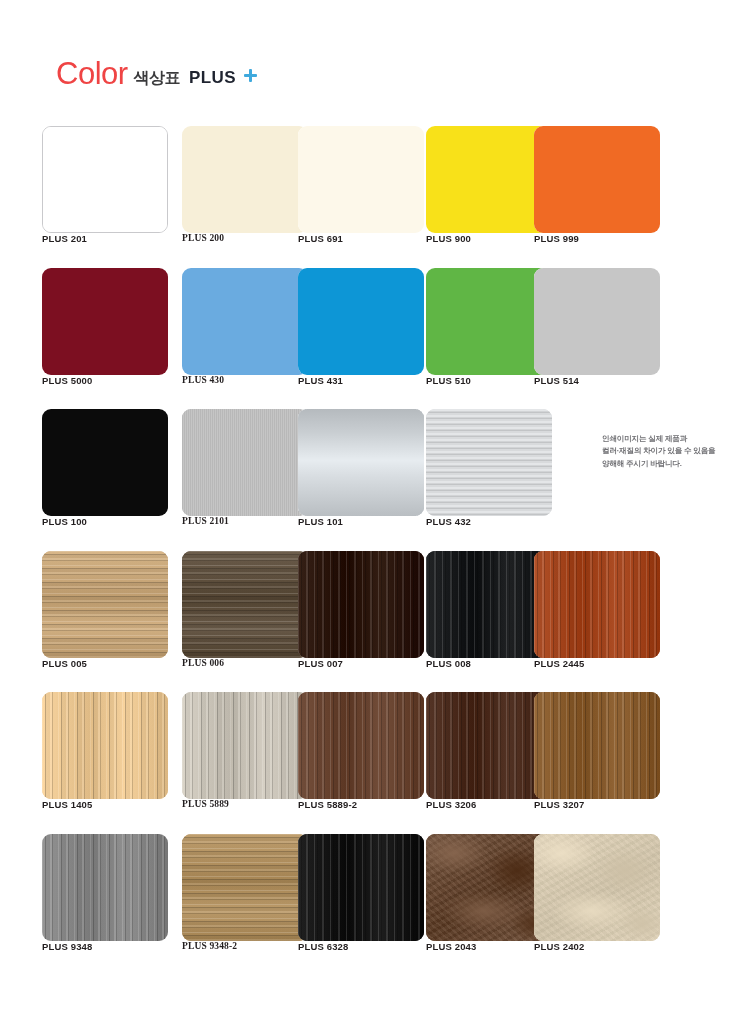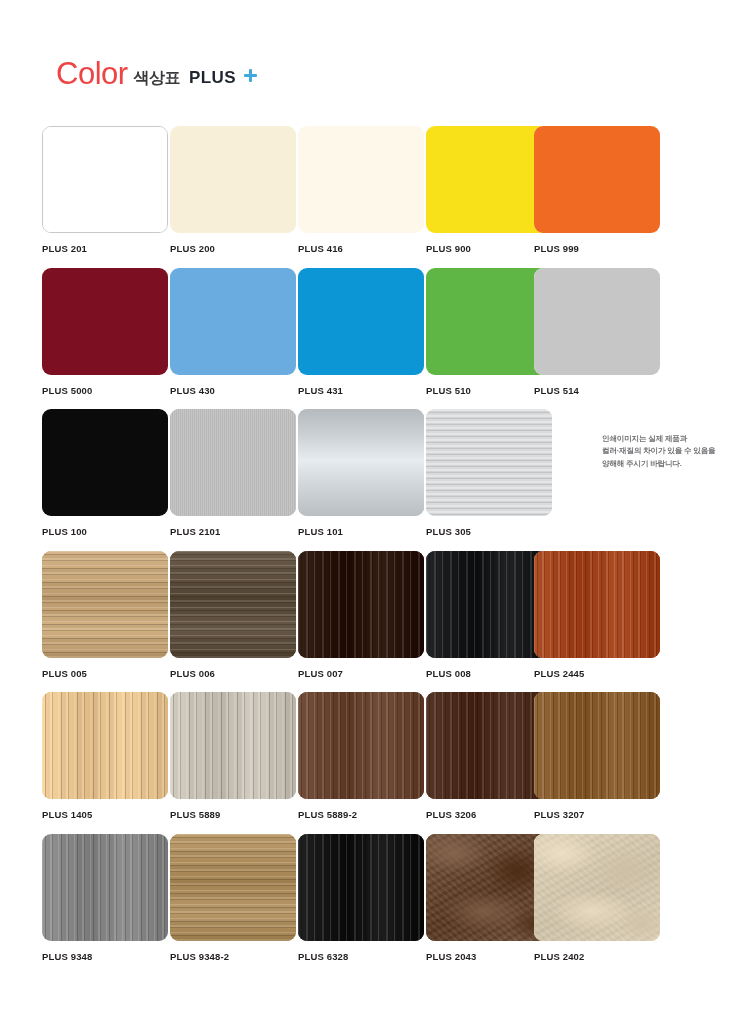--- a/index.html
+++ b/index.html
@@ -86,21 +86,21 @@
   .swatch-row {
     position: relative;
     height: 141.5px;
   }
   .swatch-cell {
     position: absolute;
     top: 0;
     width: 126px;
   }
   .swatch-cell.c0 { left: 0px; }
-  .swatch-cell.c1 { left: 128px; }
+  .swatch-cell.c1 { left: 140px; font-family: Liberation Serif, serif; }
   .swatch-cell.c2 { left: 256px; }
   .swatch-cell.c3 { left: 384px; }
   .swatch-cell.c4 { left: 492px; }
 
   .swatch-chip {
     width: 126px;
     height: 107px;
     border-radius: 9px;
     overflow: hidden;
     position: relative;
@@ -109,21 +109,20 @@
   .swatch-chip.outlined {
     border: 1px solid #c9c9cc;
     width: 124px;
     height: 105px;
   }
   .chip-texture {
     position: absolute;
     inset: 0;
   }
   .swatch-label {
-    margin-top: 10px;
     font-size: 9.5px;
     font-weight: 700;
     color: #231f20;
     letter-spacing: 0.15px;
     white-space: nowrap;
   }
 
   
   .note-block {
     position: absolute;
@@ -164,21 +163,21 @@
       <div class="swatch-cell c1">
         <div class="swatch-chip">
           <div class="chip-texture" style="background: rgb(247, 239, 216);"></div>
         </div>
         <div class="swatch-label">PLUS 200</div>
       </div>
       <div class="swatch-cell c2">
         <div class="swatch-chip">
           <div class="chip-texture" style="background: rgb(253, 248, 234);"></div>
         </div>
-        <div class="swatch-label">PLUS 416</div>
+        <div class="swatch-label">PLUS 691</div>
       </div>
       <div class="swatch-cell c3">
         <div class="swatch-chip">
           <div class="chip-texture" style="background: rgb(248, 225, 25);"></div>
         </div>
         <div class="swatch-label">PLUS 900</div>
       </div>
       <div class="swatch-cell c4">
         <div class="swatch-chip">
           <div class="chip-texture" style="background: rgb(240, 106, 36);"></div>
@@ -234,21 +233,21 @@
       <div class="swatch-cell c2">
         <div class="swatch-chip">
           <div class="chip-texture" style="background: linear-gradient(rgb(181, 186, 190) 0%, rgb(201, 206, 210) 22%, rgb(231, 236, 240) 48%, rgb(217, 222, 226) 62%, rgb(185, 190, 194) 100%), repeating-linear-gradient(90deg, rgba(255, 255, 255, 0.55) 0px, rgba(255, 255, 255, 0.55) 1px, rgba(110, 120, 130, 0.35) 1px, rgba(110, 120, 130, 0.35) 2px, rgba(255, 255, 255, 0.25) 2px, rgba(255, 255, 255, 0.25) 3px, rgba(90, 100, 112, 0.28) 3px, rgba(90, 100, 112, 0.28) 4px) rgb(207, 212, 216);"></div>
         </div>
         <div class="swatch-label">PLUS 101</div>
       </div>
       <div class="swatch-cell c3">
         <div class="swatch-chip">
           <div class="chip-texture" style="background: repeating-linear-gradient(rgb(228, 230, 232) 0px, rgb(228, 230, 232) 2px, rgb(210, 212, 214) 2px, rgb(210, 212, 214) 3px, rgb(194, 196, 198) 3px, rgb(194, 196, 198) 4px, rgb(216, 218, 220) 4px, rgb(216, 218, 220) 6px) rgb(214, 216, 218);"></div>
         </div>
-        <div class="swatch-label">PLUS 305</div>
+        <div class="swatch-label">PLUS 432</div>
       </div>
       <div class="note-block">
         <div class="note-line">인쇄이미지는 실제 제품과</div>
         <div class="note-line">컬러·재질의 차이가 있을 수 있음을</div>
         <div class="note-line">양해해 주시기 바랍니다.</div>
       </div>
     </div>
     <div class="swatch-row">
       <div class="swatch-cell c0">
         <div class="swatch-chip">

